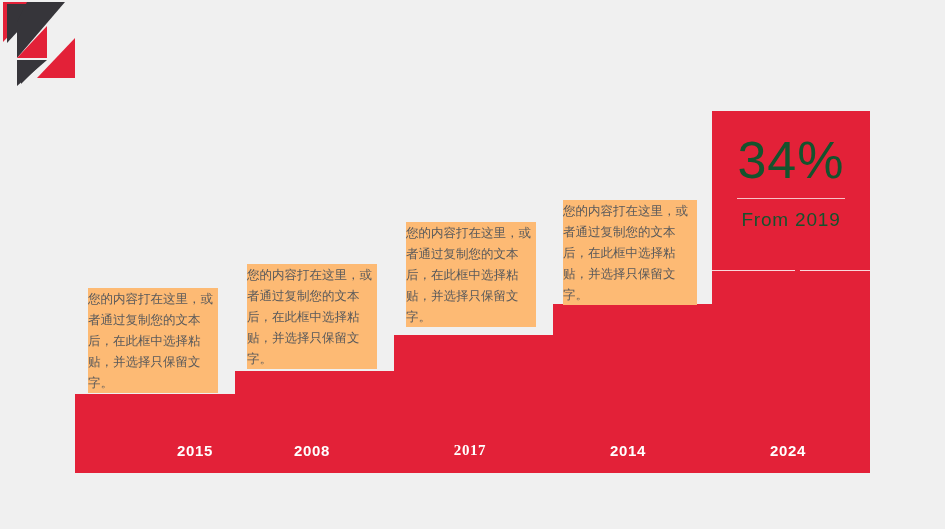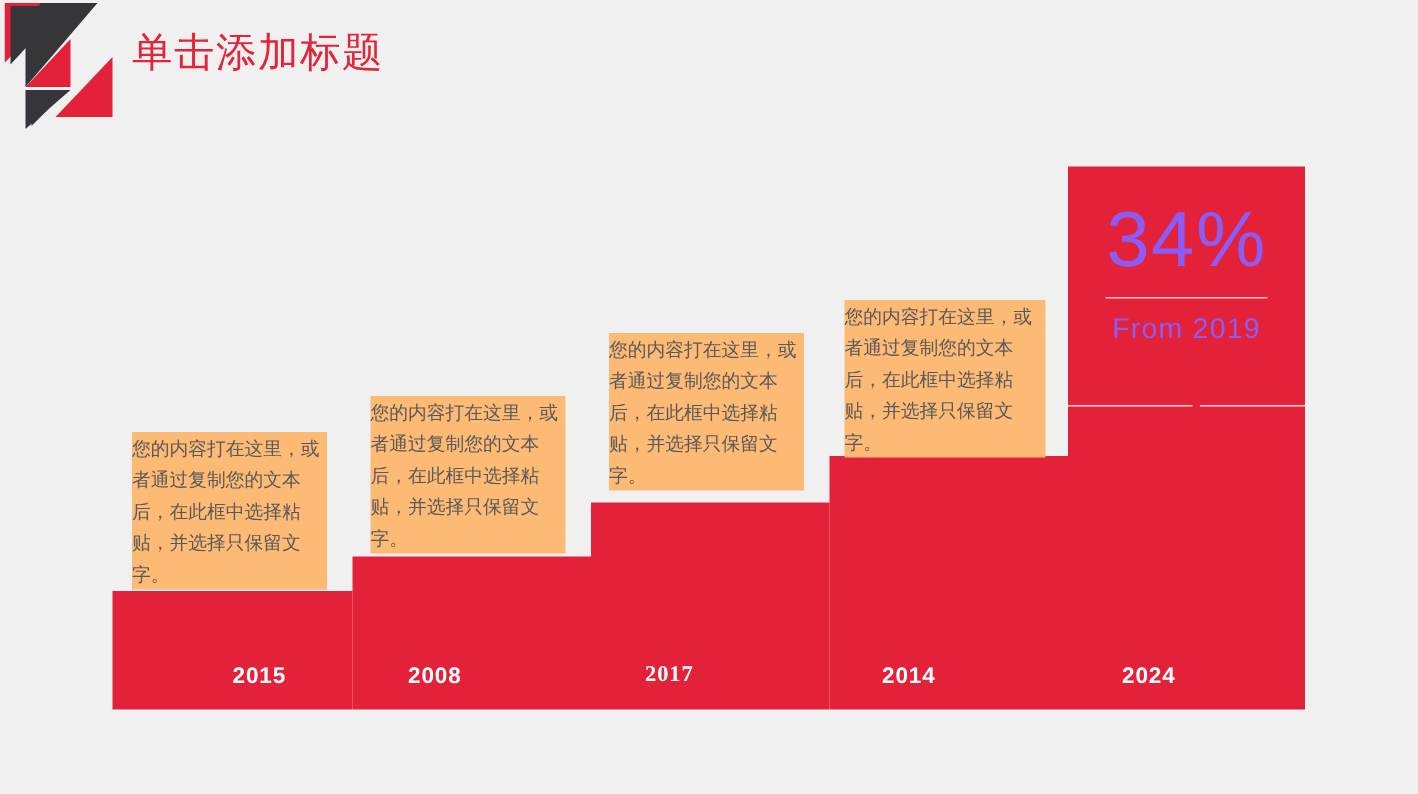--- a/index.html
+++ b/index.html
@@ -67,32 +67,32 @@
     box-sizing: border-box;
   }
 
   
   .year-label {
     position: absolute;
     color: #ffffff;
     font-size: 15px;
     font-weight: bold;
     letter-spacing: 0.6px;
-    text-align: left;
+    text-align: center;
     font-family: "Liberation Sans", sans-serif;
   }
 
   
   #highlight {
     position: absolute;
     left: 712px;
     top: 130px;
     width: 158px;
     text-align: center;
-    color: #8b5cf6;
+    color: #14532d;
   }
   #highlight-value {
     font-size: 52px;
     line-height: 60px;
     font-weight: normal;
     letter-spacing: 1px;
     font-family: "Liberation Sans", sans-serif;
   }
   #highlight-rule {
     width: 108px;
@@ -131,21 +131,20 @@
       <polygon points="44,24 44,56 14,56" fill="#e32138"></polygon>
 
       <polygon points="14,58 44,58 14,84" fill="#36353a"></polygon>
 
       <polygon points="72,36 72,76 34,76" fill="#e32138"></polygon>
 
       <polygon points="18,60 40,60 18,82" fill="#36353a"></polygon>
     </svg>
   </div>
 
-  <div id="page-title">单击添加标题</div>
 </div>
 
 <div id="stairs">
   <div class="step" style="left:75px;  top:394px; width:160px; height:79px;"></div>
   <div class="step" style="left:235px; top:371px; width:159px; height:102px;"></div>
   <div class="step" style="left:394px; top:335px; width:159px; height:138px;"></div>
   <div class="step" style="left:553px; top:304px; width:159px; height:169px;"></div>
   <div class="step" style="left:712px; top:111px; width:158px; height:362px;"></div>
 
   <div class="divider-line" style="left:712px; top:270px; width:83px;"></div>

